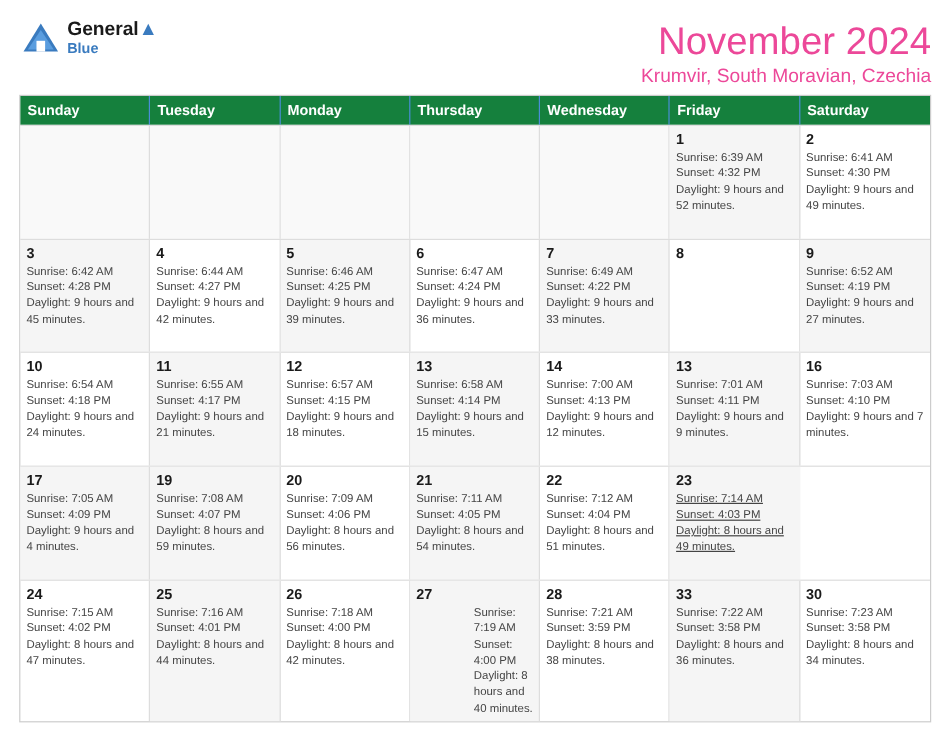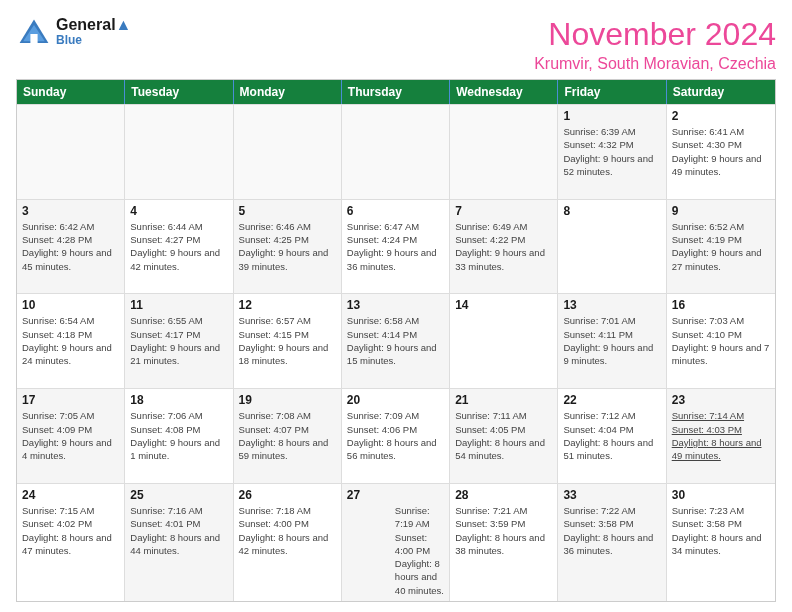--- a/index.html
+++ b/index.html
@@ -213,20 +213,23 @@
 Daylight: 9 hours and 18 minutes.</div>
           </div>
           <div class="cal-cell shaded">
             <div class="day-number">13</div>
             <div class="day-info" style="white-space: pre-line;">Sunrise: 6:58 AM
 Sunset: 4:14 PM
 Daylight: 9 hours and 15 minutes.</div>
           </div>
           <div class="cal-cell">
             <div class="day-number">14</div>
+            <div class="day-info" style="white-space: pre-line;">Sunrise: 7:00 AM
+Sunset: 4:13 PM
+Daylight: 9 hours and 12 minutes.</div>
           </div>
           <div class="cal-cell shaded">
             <div class="day-number">13</div>
             <div class="day-info" style="white-space: pre-line;">Sunrise: 7:01 AM
 Sunset: 4:11 PM
 Daylight: 9 hours and 9 minutes.</div>
           </div>
           <div class="cal-cell">
             <div class="day-number">16</div>
             <div class="day-info" style="white-space: pre-line;">Sunrise: 7:03 AM
@@ -234,26 +237,20 @@
 Daylight: 9 hours and 7 minutes.</div>
           </div>
         </div>
         <div class="cal-row">
           <div class="cal-cell shaded">
             <div class="day-number">17</div>
             <div class="day-info" style="white-space: pre-line;">Sunrise: 7:05 AM
 Sunset: 4:09 PM
 Daylight: 9 hours and 4 minutes.</div>
           </div>
-          <div class="cal-cell">
-            <div class="day-number">18</div>
-            <div class="day-info" style="white-space: pre-line;">Sunrise: 7:06 AM
-Sunset: 4:08 PM
-Daylight: 9 hours and 1 minute.</div>
-          </div>
           <div class="cal-cell shaded">
             <div class="day-number">19</div>
             <div class="day-info" style="white-space: pre-line;">Sunrise: 7:08 AM
 Sunset: 4:07 PM
 Daylight: 8 hours and 59 minutes.</div>
           </div>
           <div class="cal-cell">
             <div class="day-number">20</div>
             <div class="day-info" style="white-space: pre-line;">Sunrise: 7:09 AM
 Sunset: 4:06 PM

